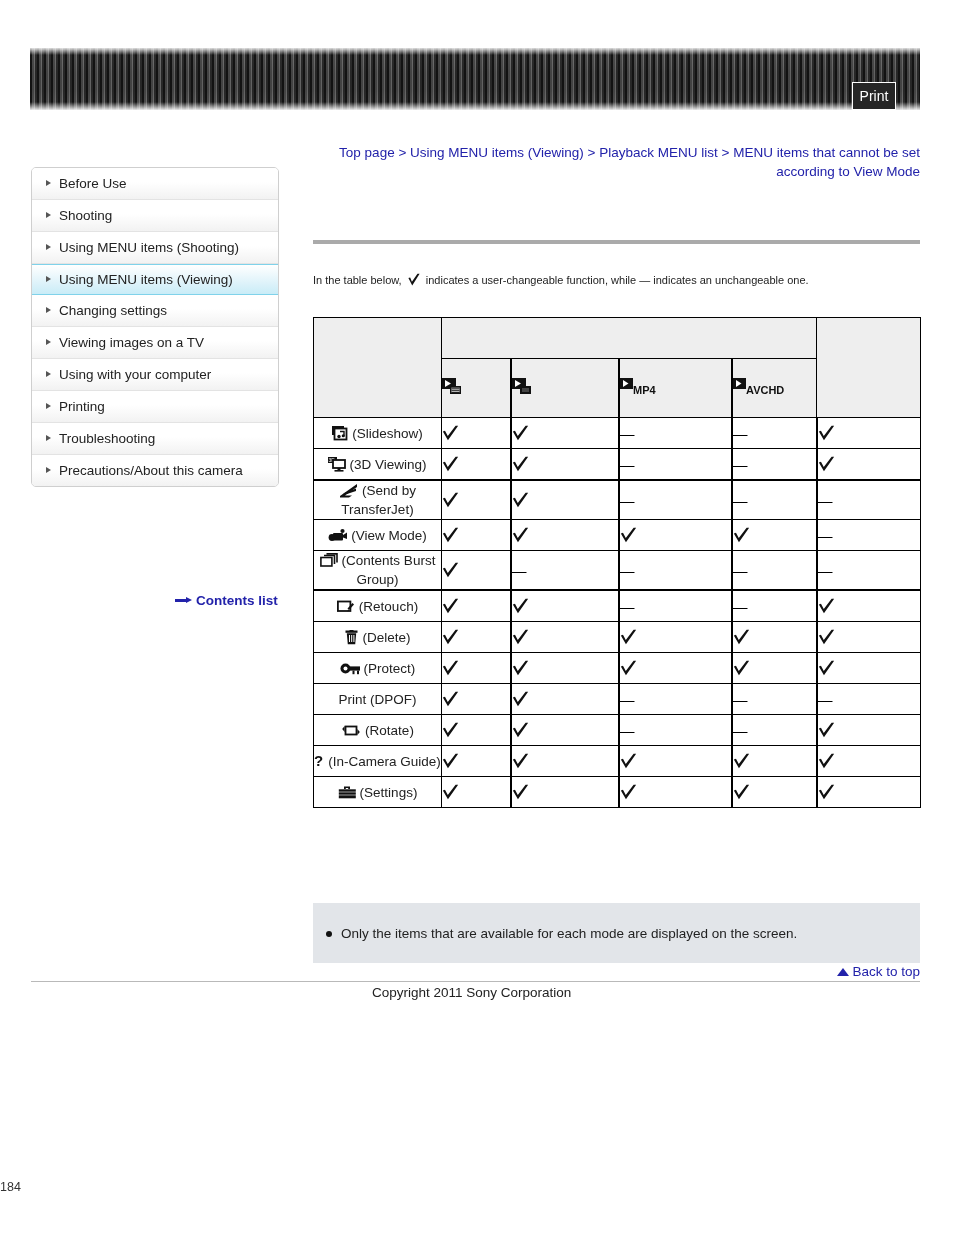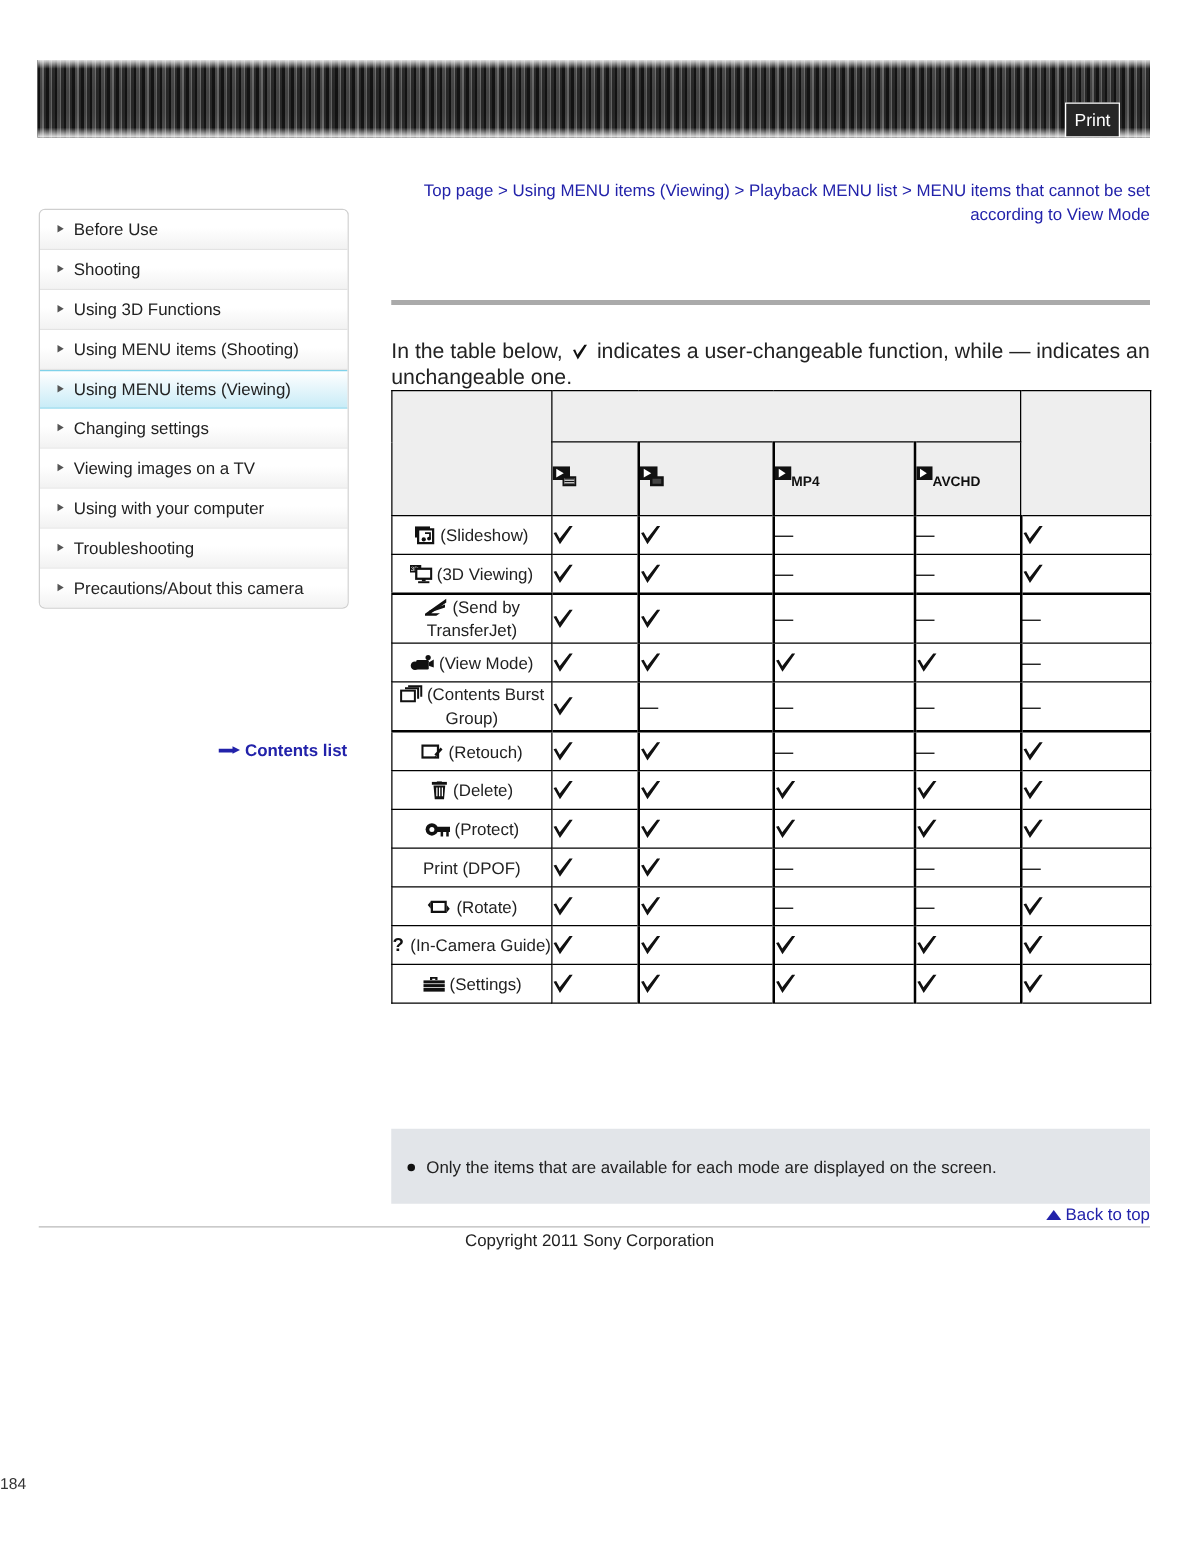--- a/index.html
+++ b/index.html
@@ -159,23 +159,24 @@
     left: 313px;
     top: 240px;
     width: 607px;
   }
   .hr-thick {
     height: 4px;
     background: #aaaaaa;
     margin-bottom: 26px;
   }
   .intro {
-    font-size: 17px;
+    font-size: 11px;
     line-height: 21px;
     color: #222;
+    margin-bottom: 26px;
   }
   .tick-inline {
     display: inline-block;
     width: 14px;
     vertical-align: -3px;
     margin: 0 2px;
   }
 
   
   table.matrix {
@@ -314,41 +315,41 @@
   <div class="side-item">
     <span class="side-arrow"></span>
     <span>Before Use</span>
   </div>
   <div class="side-item">
     <span class="side-arrow"></span>
     <span>Shooting</span>
   </div>
   <div class="side-item">
     <span class="side-arrow"></span>
-    <span>Using 3D Functions</span>
-  </div>
-  <div class="side-item">
-    <span class="side-arrow"></span>
     <span>Using MENU items (Shooting)</span>
   </div>
   <div class="side-item active">
     <span class="side-arrow"></span>
     <span>Using MENU items (Viewing)</span>
   </div>
   <div class="side-item">
     <span class="side-arrow"></span>
     <span>Changing settings</span>
   </div>
   <div class="side-item">
     <span class="side-arrow"></span>
     <span>Viewing images on a TV</span>
   </div>
   <div class="side-item">
     <span class="side-arrow"></span>
     <span>Using with your computer</span>
+  </div>
+  <div class="side-item">
+    <span class="side-arrow"></span>
+    <span>Printing</span>
   </div>
   <div class="side-item">
     <span class="side-arrow"></span>
     <span>Troubleshooting</span>
   </div>
   <div class="side-item">
     <span class="side-arrow"></span>
     <span>Precautions/About this camera</span>
   </div>
 </div>

